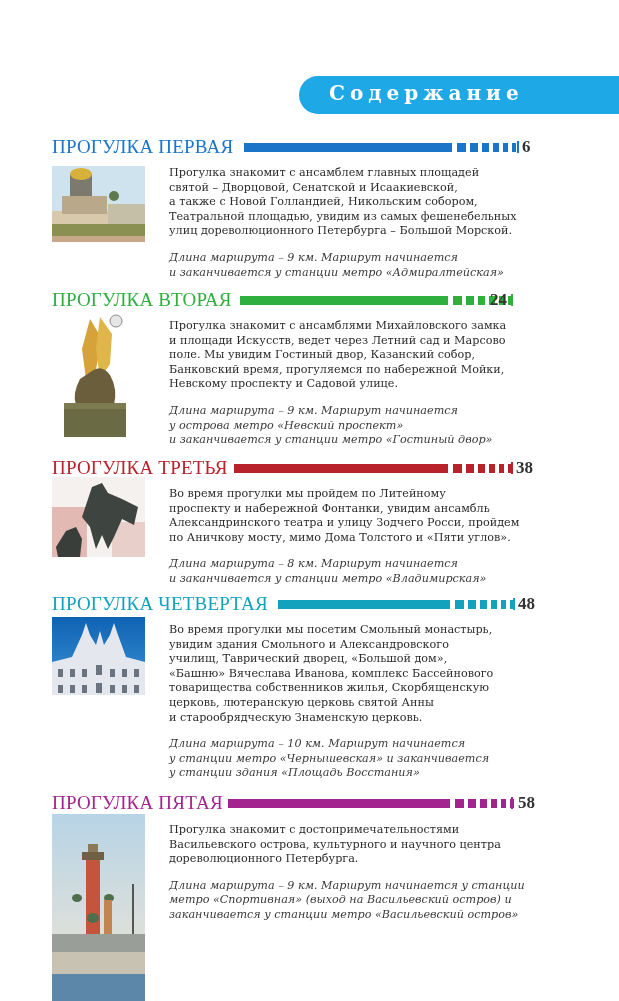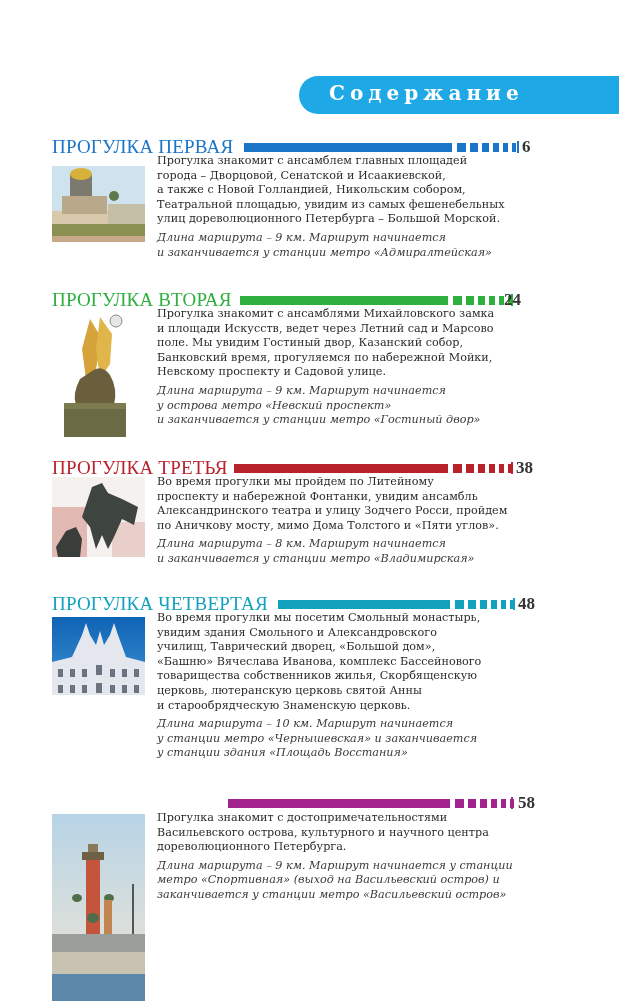--- a/index.html
+++ b/index.html
@@ -9,21 +9,21 @@
   .section { position:absolute; left:52px; width:520px; }
   .sec-head { position:relative; height:22px;margin-top:8px; }
   .sec-title { position:absolute; left:0; top:0; font-family:"Liberation Serif", serif; font-size:19px; line-height:22px; white-space:nowrap; letter-spacing:0.2px; }
   .sec-bar { position:absolute; top:7px; height:9px; }
   .sec-dashes { position:absolute; top:7px; height:9px; display:flex; gap:4px; }
   .sec-dashes i { display:block; height:9px; }
   .sec-tick { position:absolute; top:5px; width:2px; height:12px; }
   .sec-page { position:absolute; top:0; font-family:"Liberation Serif", serif; font-weight:bold; font-size:17px; line-height:22px; color:#333; }
   .sec-img { position:absolute; left:0; border:0; }
   .sec-body { position:absolute; left:105px; width:410px; font-family:"DejaVu Serif", serif; font-size:11.2px; line-height:14.6px; color:#2b2b2b; }
-  .sec-body p { margin:0; }
+  .sec-body p { margin:12px; }
   .sec-body .route { font-style:italic; margin-top:4px; color:#3a3a3a; }
 </style>
 </head>
 <body>
 
 <div class="toc-banner">
   <span>Содержание</span>
 </div>
 
 <div class="section" style="top:128px;height:140px;">
@@ -48,21 +48,21 @@
     <ellipse cx="29" cy="8" rx="11" ry="6" fill="#d8b13a"></ellipse>
     <rect x="10" y="30" width="45" height="18" fill="#b9a98a"></rect>
     <rect x="56" y="38" width="37" height="20" fill="#c6bfa8"></rect>
     <rect x="0" y="58" width="93" height="12" fill="#8a8f52"></rect>
     <rect x="0" y="70" width="93" height="6" fill="#c7a98a"></rect>
     <circle cx="62" cy="30" r="5" fill="#5e7a4c"></circle>
   </svg>
   <div class="sec-body" style="top:26px;">
     <p>
       <span>Прогулка знакомит с ансамблем главных площадей</span><br>
-      <span>города – Дворцовой, Сенатской и Исаакиевской,</span><br>
+      <span>святой – Дворцовой, Сенатской и Исаакиевской,</span><br>
       <span>а также с Новой Голландией, Никольским собором,</span><br>
       <span>Театральной площадью, увидим из самых фешенебельных</span><br>
       <span>улиц дореволюционного Петербурга – Большой  Морской.</span>
     </p>
     <p class="route">
       <span>Длина маршрута – 9 км. Маршрут начинается</span><br>
       <span>и заканчивается у станции метро «Адмиралтейская»</span>
     </p>
   </div>
 </div>
@@ -73,21 +73,21 @@
     <div class="sec-bar" style="left:188px;width:208px;background:#2eaf3e;"></div>
     <div class="sec-dashes" style="left:401px;">
       <i style="width:9px;background:#2eaf3e"></i>
         <i style="width:8px;background:#2eaf3e"></i>
         <i style="width:7px;background:#2eaf3e"></i>
         <i style="width:6px;background:#2eaf3e"></i>
         <i style="width:5px;background:#2eaf3e"></i>
         <i style="width:4px;background:#2eaf3e"></i>
     </div>
     <div class="sec-tick" style="left:459px;background:#2eaf3e;"></div>
-    <span class="sec-page" style="left:452px;text-align:right;">24</span>
+    <span class="sec-page" style="left:438px;text-align:right;">24</span>
   </div>
   <svg class="sec-img" style="top:28px;" width="80" height="130" viewBox="0 0 80 130">
     <rect width="80" height="130" fill="#ffffff"></rect>
     <path d="M38 10 L30 40 L34 70 L44 60 L50 30 Z" fill="#d5a33a"></path>
     <path d="M48 8 L44 40 L48 70 L58 55 L60 25 Z" fill="#e0b54a"></path>
     <circle cx="64" cy="12" r="6" fill="#e6e6e6" stroke="#888" stroke-width="1"></circle>
     <path d="M28 70 Q20 85 24 96 L62 96 Q66 80 58 66 Q50 55 40 62 Z" fill="#6b5e3c"></path>
     <rect x="12" y="94" width="62" height="34" fill="#6a6a44"></rect>
     <rect x="12" y="94" width="62" height="6" fill="#7d7b50"></rect>
   </svg>
@@ -197,20 +197,21 @@
     <p class="route">
       <span>Длина маршрута – 10 км. Маршрут начинается</span><br>
       <span>у станции метро «Чернышевская» и заканчивается</span><br>
       <span>у станции здания «Площадь Восстания»</span>
     </p>
   </div>
 </div>
 
 <div class="section" style="top:784px;height:217px;">
   <div class="sec-head">
+    <span class="sec-title" style="color:#a3248f;">ПРОГУЛКА ПЯТАЯ</span>
     <div class="sec-bar" style="left:176px;width:222px;background:#a3248f;"></div>
     <div class="sec-dashes" style="left:403px;">
       <i style="width:9px;background:#a3248f"></i>
         <i style="width:8px;background:#a3248f"></i>
         <i style="width:7px;background:#a3248f"></i>
         <i style="width:6px;background:#a3248f"></i>
         <i style="width:5px;background:#a3248f"></i>
         <i style="width:4px;background:#a3248f"></i>
     </div>
     <div class="sec-tick" style="left:459px;background:#a3248f;"></div>

